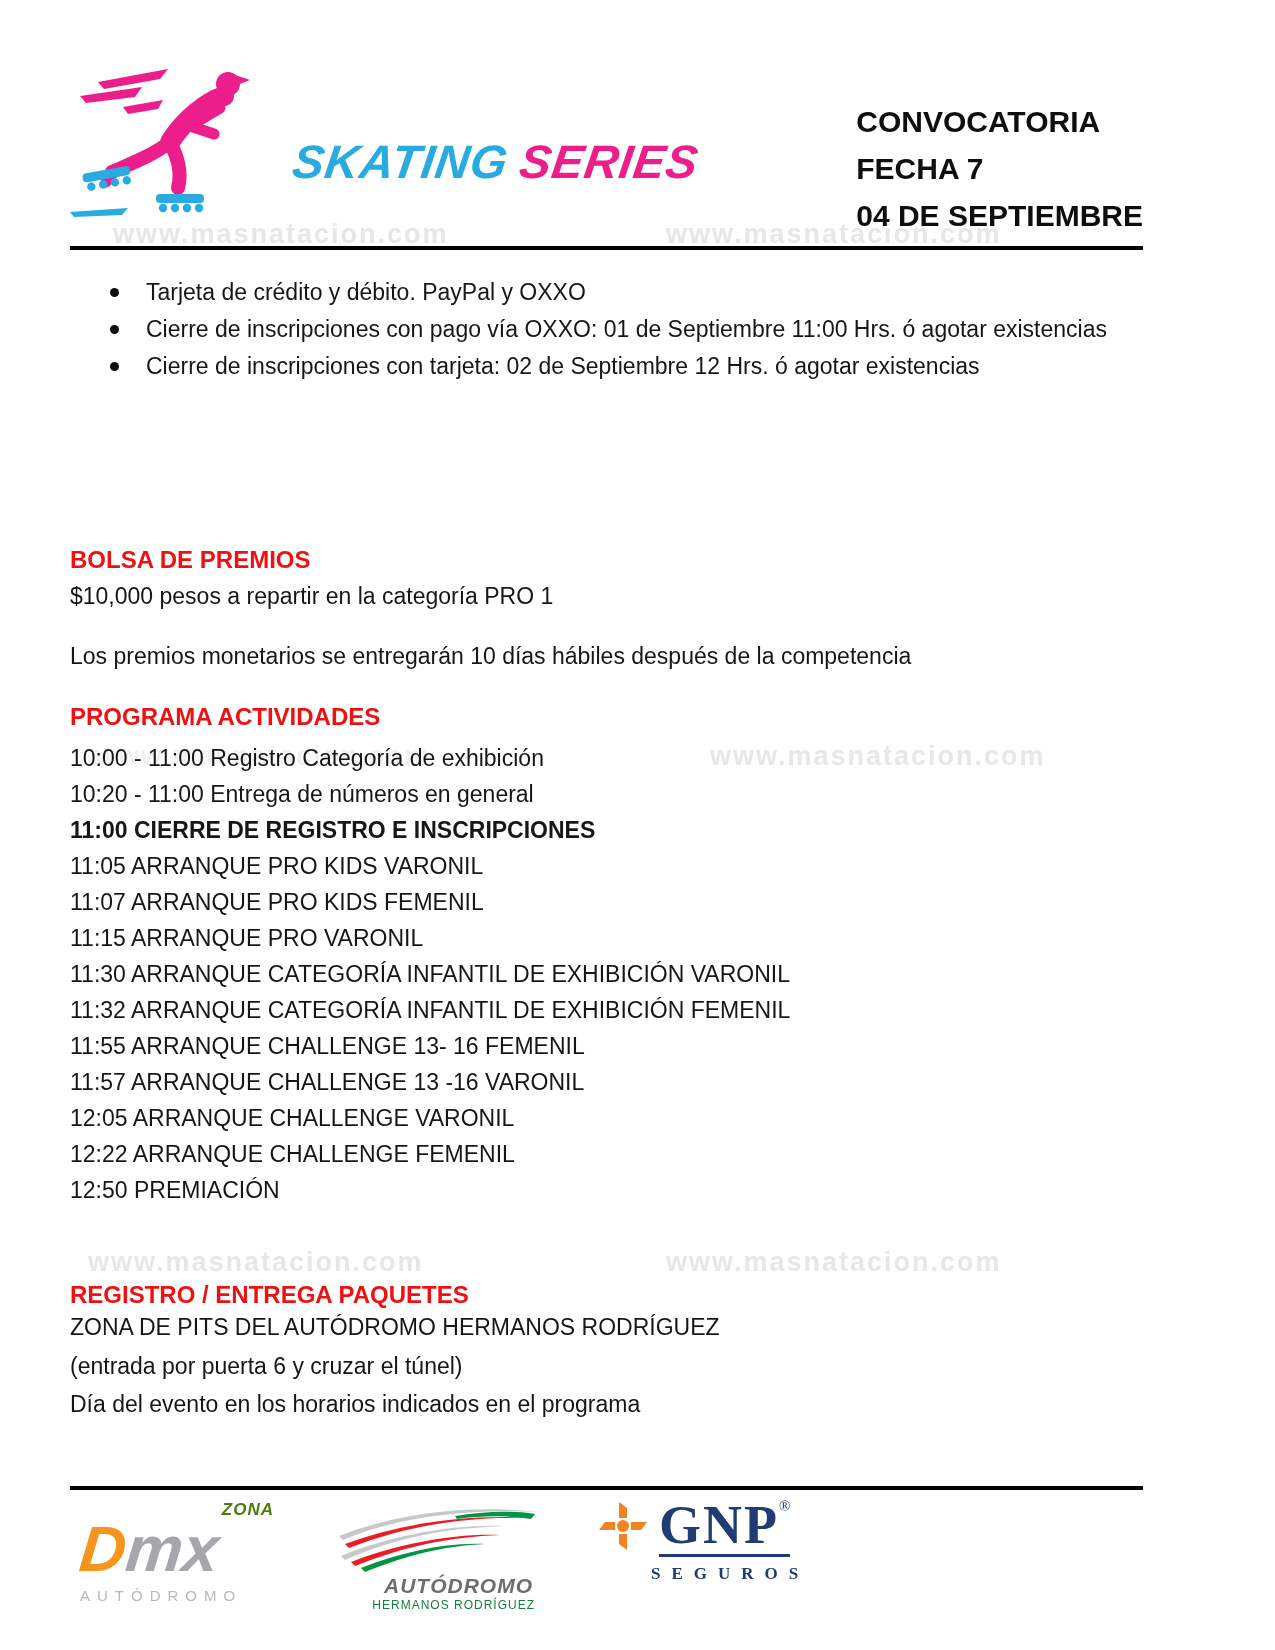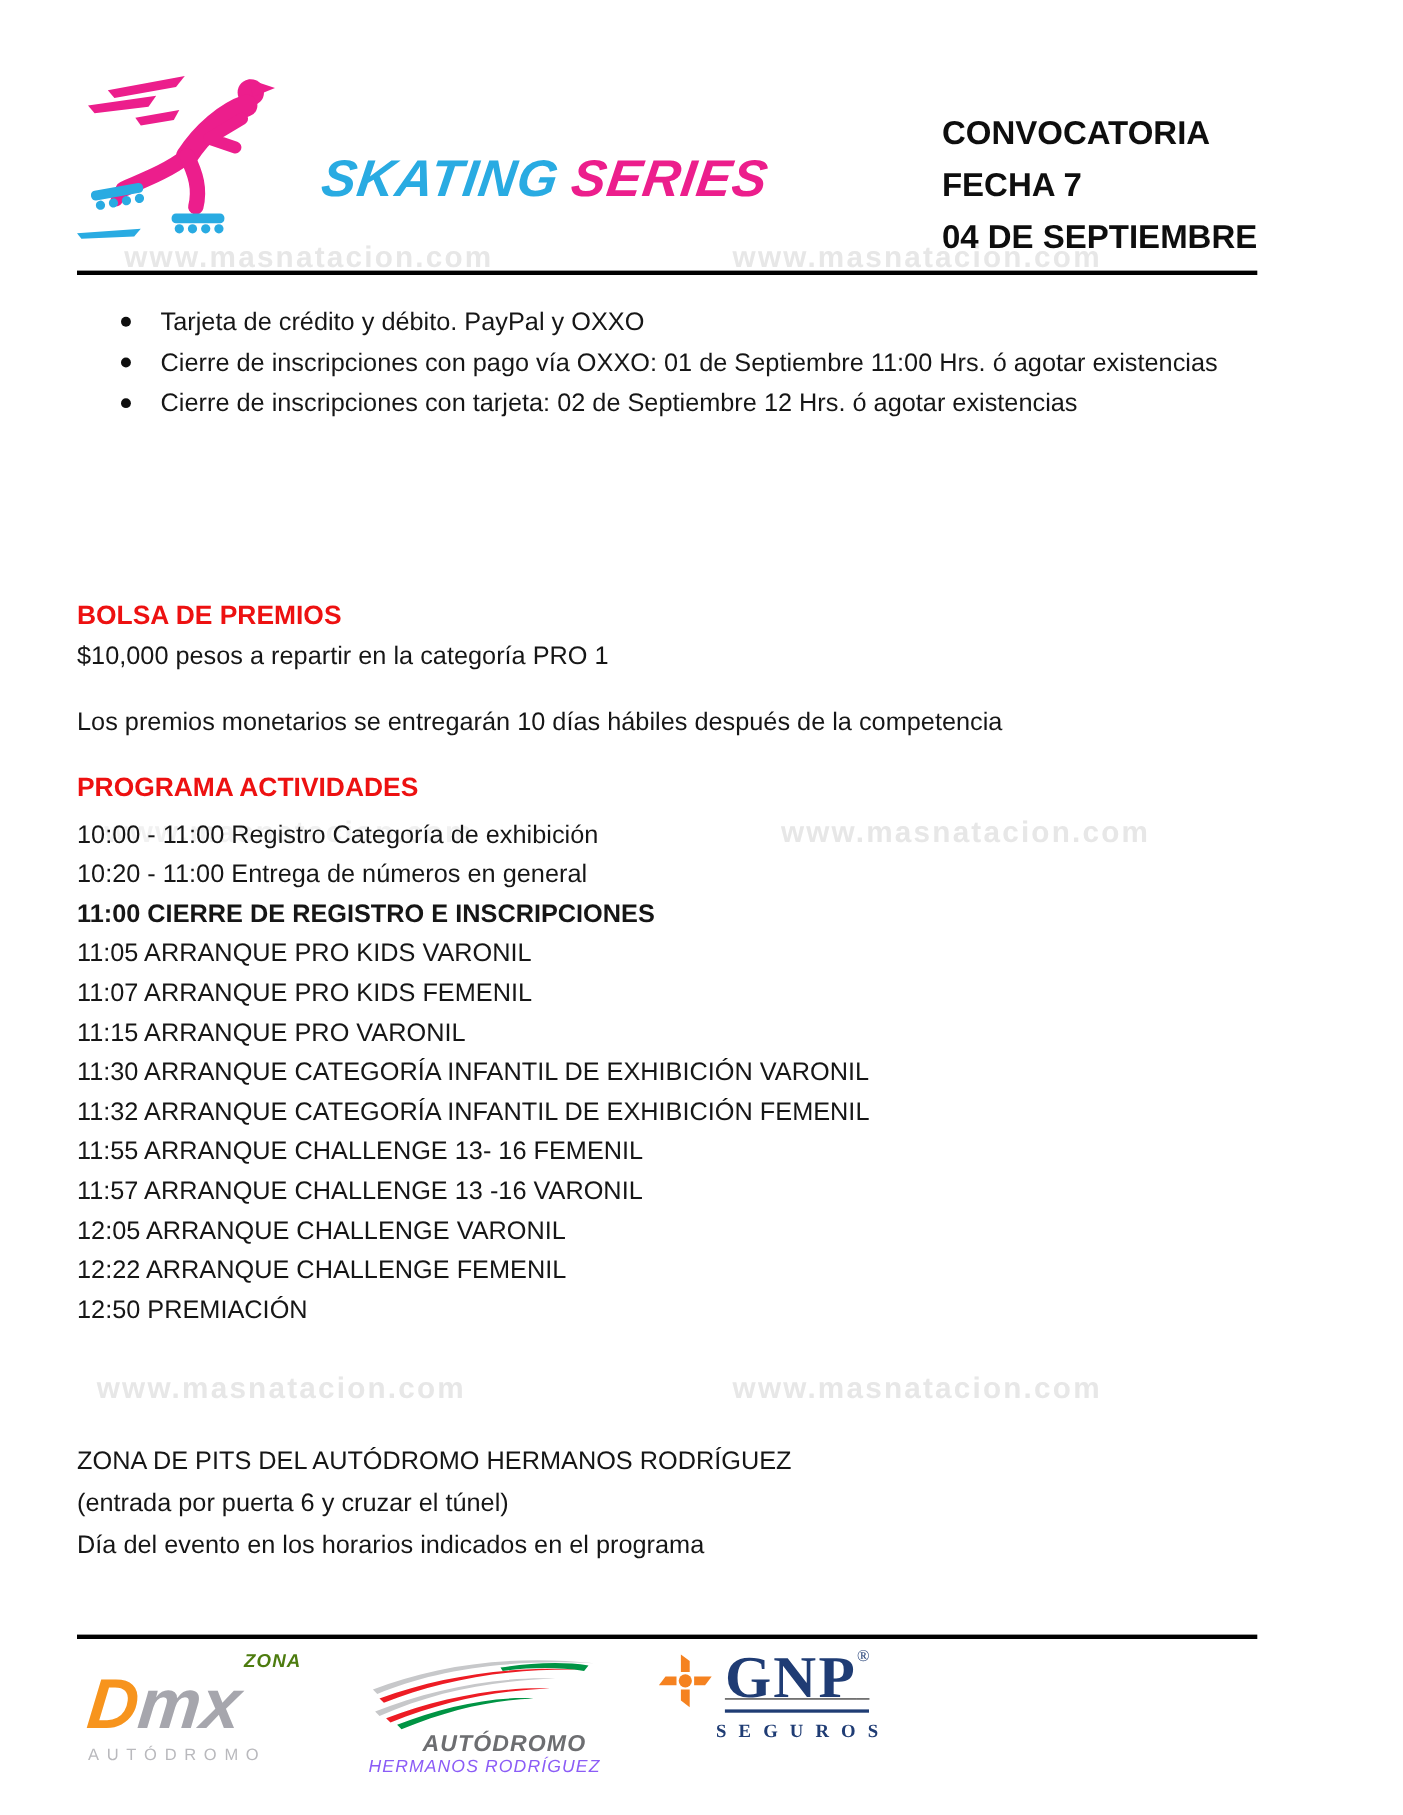--- a/index.html
+++ b/index.html
@@ -45,23 +45,23 @@
   
   .dmx{position:absolute;left:80px;top:1500px;width:200px;z-index:1;}
   .dmx-zona{text-align:right;font-size:17px;font-style:italic;font-weight:bold;color:#4d7c0f;letter-spacing:1px;padding-right:6px;}
   .dmx-word{font-size:64px;font-weight:bold;font-style:italic;line-height:0.92;transform:skewX(-6deg);white-space:nowrap;}
   .dmx-d{color:#F7941D;}
   .dmx-mx{color:#a6a6ad;}
   .dmx-sub{margin-top:8px;font-size:15px;letter-spacing:7px;color:#b9b9bd;white-space:nowrap;}
   .ahr{position:absolute;left:335px;top:1502px;width:220px;z-index:1;}
   .ahr-swoosh{width:220px;height:72px;display:block;}
   .ahr-t1{font-size:21px;font-weight:bold;font-style:italic;color:#6d6e71;text-align:right;padding-right:22px;letter-spacing:1px;white-space:nowrap;}
-  .ahr-t2{font-size:16px;font-style:italic;color:#8b5cf6;text-align:right;padding-right:20px;letter-spacing:1px;white-space:nowrap;}
+  .ahr-t2{font-size:12px;color:#15803d;text-align:right;padding-right:20px;letter-spacing:1px;white-space:nowrap;}
   .gnp{position:absolute;left:595px;top:1498px;z-index:1;}
-  .gnp-row{display:flex;align-items:center;text-decoration:underline;}
+  .gnp-row{display:flex;align-items:flex-start;}
   .gnp-mark{width:56px;height:56px;margin-right:8px;}
   .gnp-name-wrap{border-bottom:3px solid #1F3C74;padding-bottom:2px;}
   .gnp-name{font-family:"Liberation Serif", serif;font-weight:bold;font-size:54px;line-height:1;color:#1F3C74;letter-spacing:2px;}
   .gnp-reg{font-family:"Liberation Serif", serif;font-size:15px;color:#1F3C74;vertical-align:top;}
   .gnp-sub{margin-top:7px;margin-left:56px;font-family:"Liberation Serif", serif;font-weight:bold;
     font-size:17px;letter-spacing:11px;color:#1F3C74;white-space:nowrap;}
 </style>
 </head>
 <body>
 
@@ -144,20 +144,21 @@
       <div class="schedule-line">11:15 ARRANQUE PRO VARONIL</div>
       <div class="schedule-line">11:30 ARRANQUE CATEGORÍA INFANTIL DE EXHIBICIÓN VARONIL</div>
       <div class="schedule-line">11:32 ARRANQUE CATEGORÍA INFANTIL DE EXHIBICIÓN FEMENIL</div>
       <div class="schedule-line">11:55 ARRANQUE CHALLENGE 13- 16 FEMENIL</div>
       <div class="schedule-line">11:57 ARRANQUE CHALLENGE 13 -16 VARONIL</div>
       <div class="schedule-line">12:05 ARRANQUE CHALLENGE VARONIL</div>
       <div class="schedule-line">12:22 ARRANQUE CHALLENGE FEMENIL</div>
       <div class="schedule-line">12:50 PREMIACIÓN</div>
   </div>
 
+  <div class="sec-title" style="top:1281px;">REGISTRO / ENTREGA PAQUETES</div>
   <div class="registro-lines">
     <div class="registro-line">ZONA DE PITS DEL AUTÓDROMO HERMANOS RODRÍGUEZ</div>
       <div class="registro-line">(entrada por puerta 6 y cruzar el túnel)</div>
       <div class="registro-line">Día del evento en los horarios indicados en el programa</div>
   </div>
 
   <div class="rule rule-bottom"></div>
 
   <div class="dmx">
     <div class="dmx-zona">ZONA</div>

